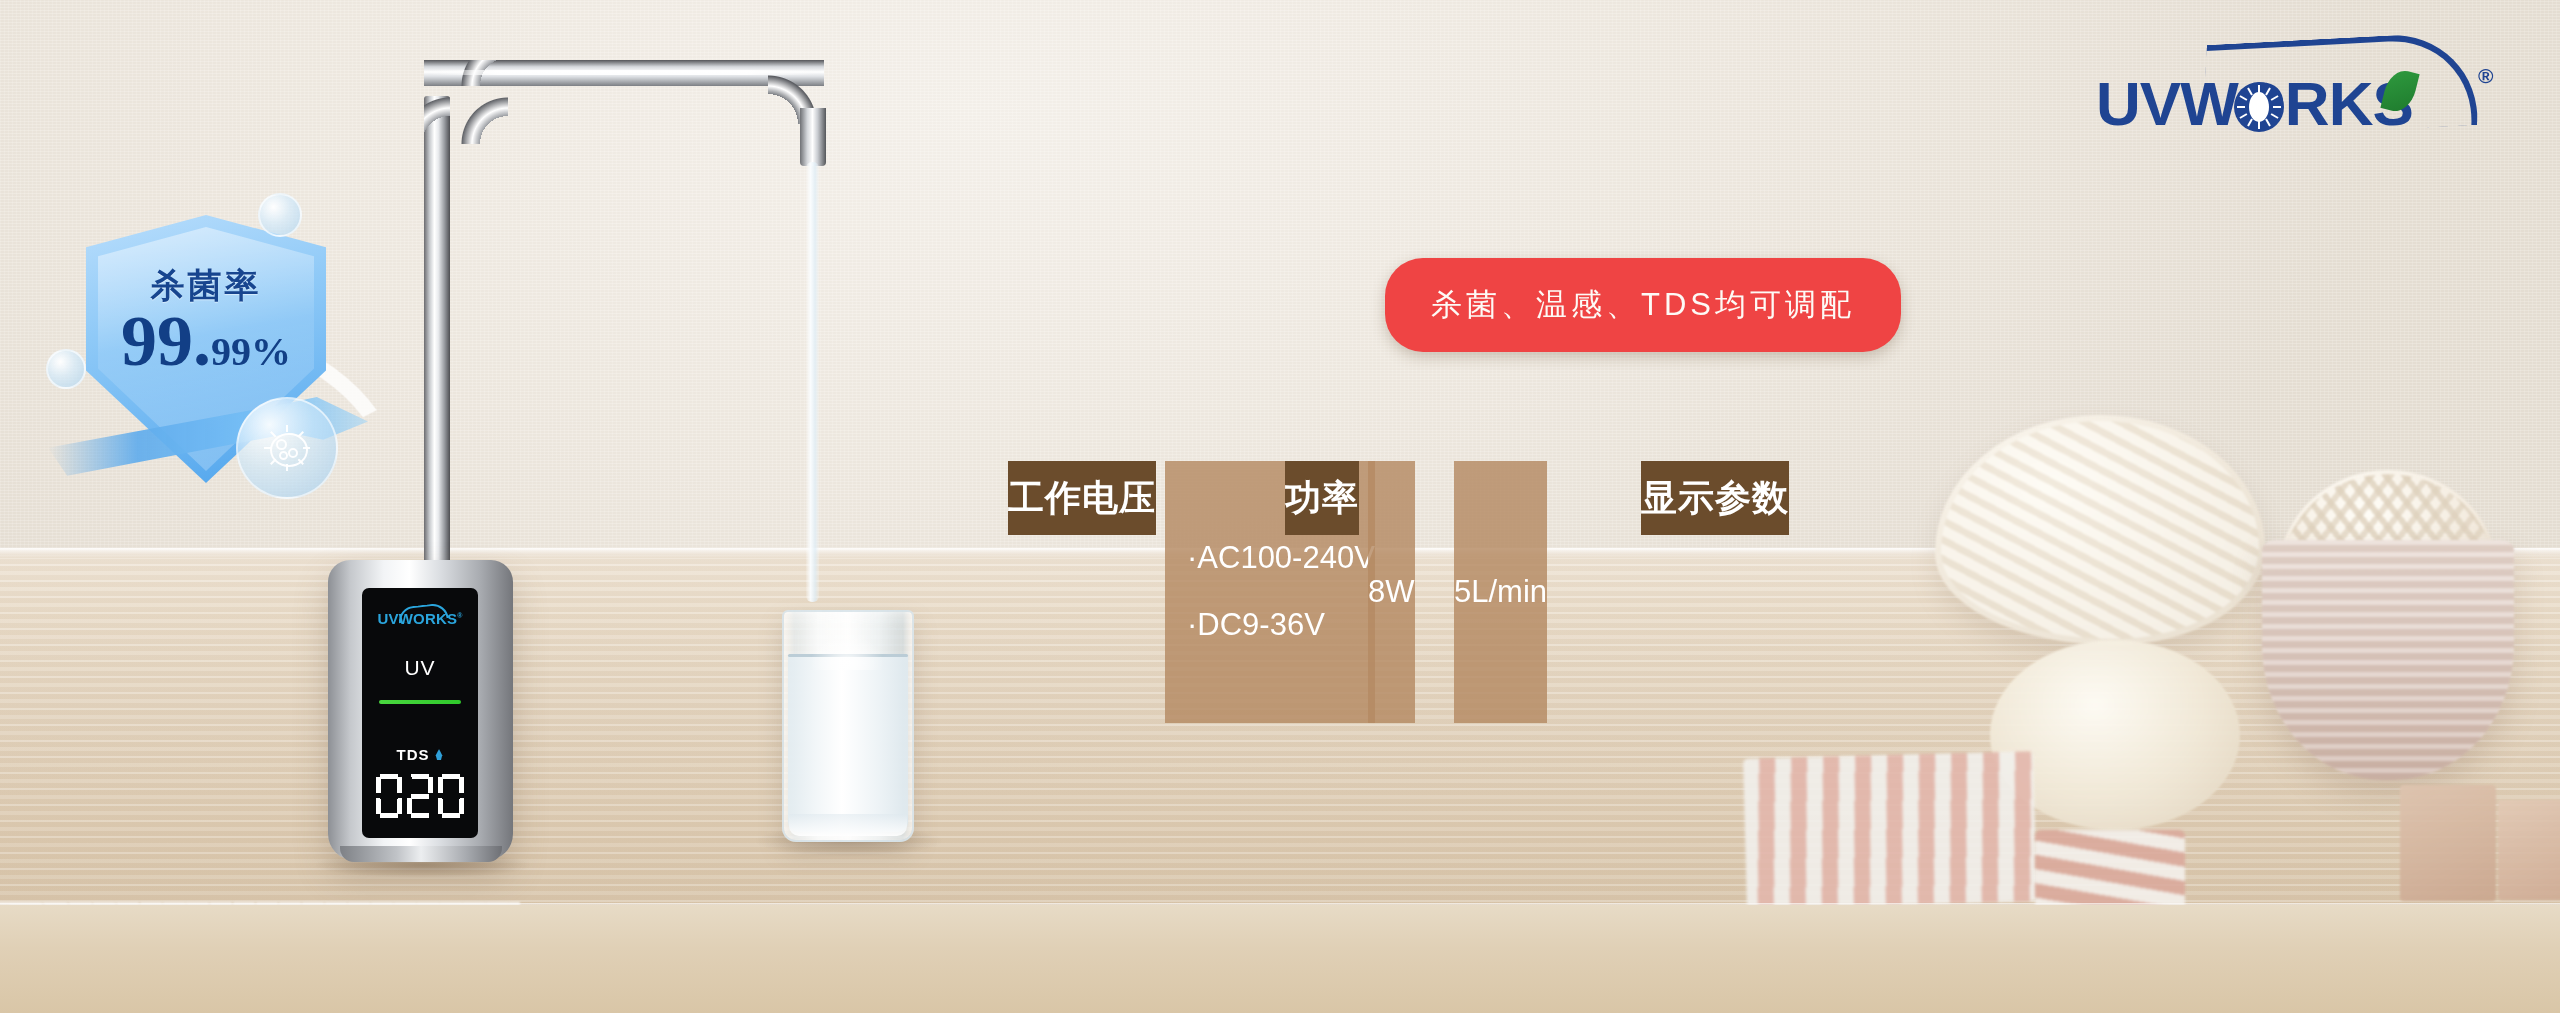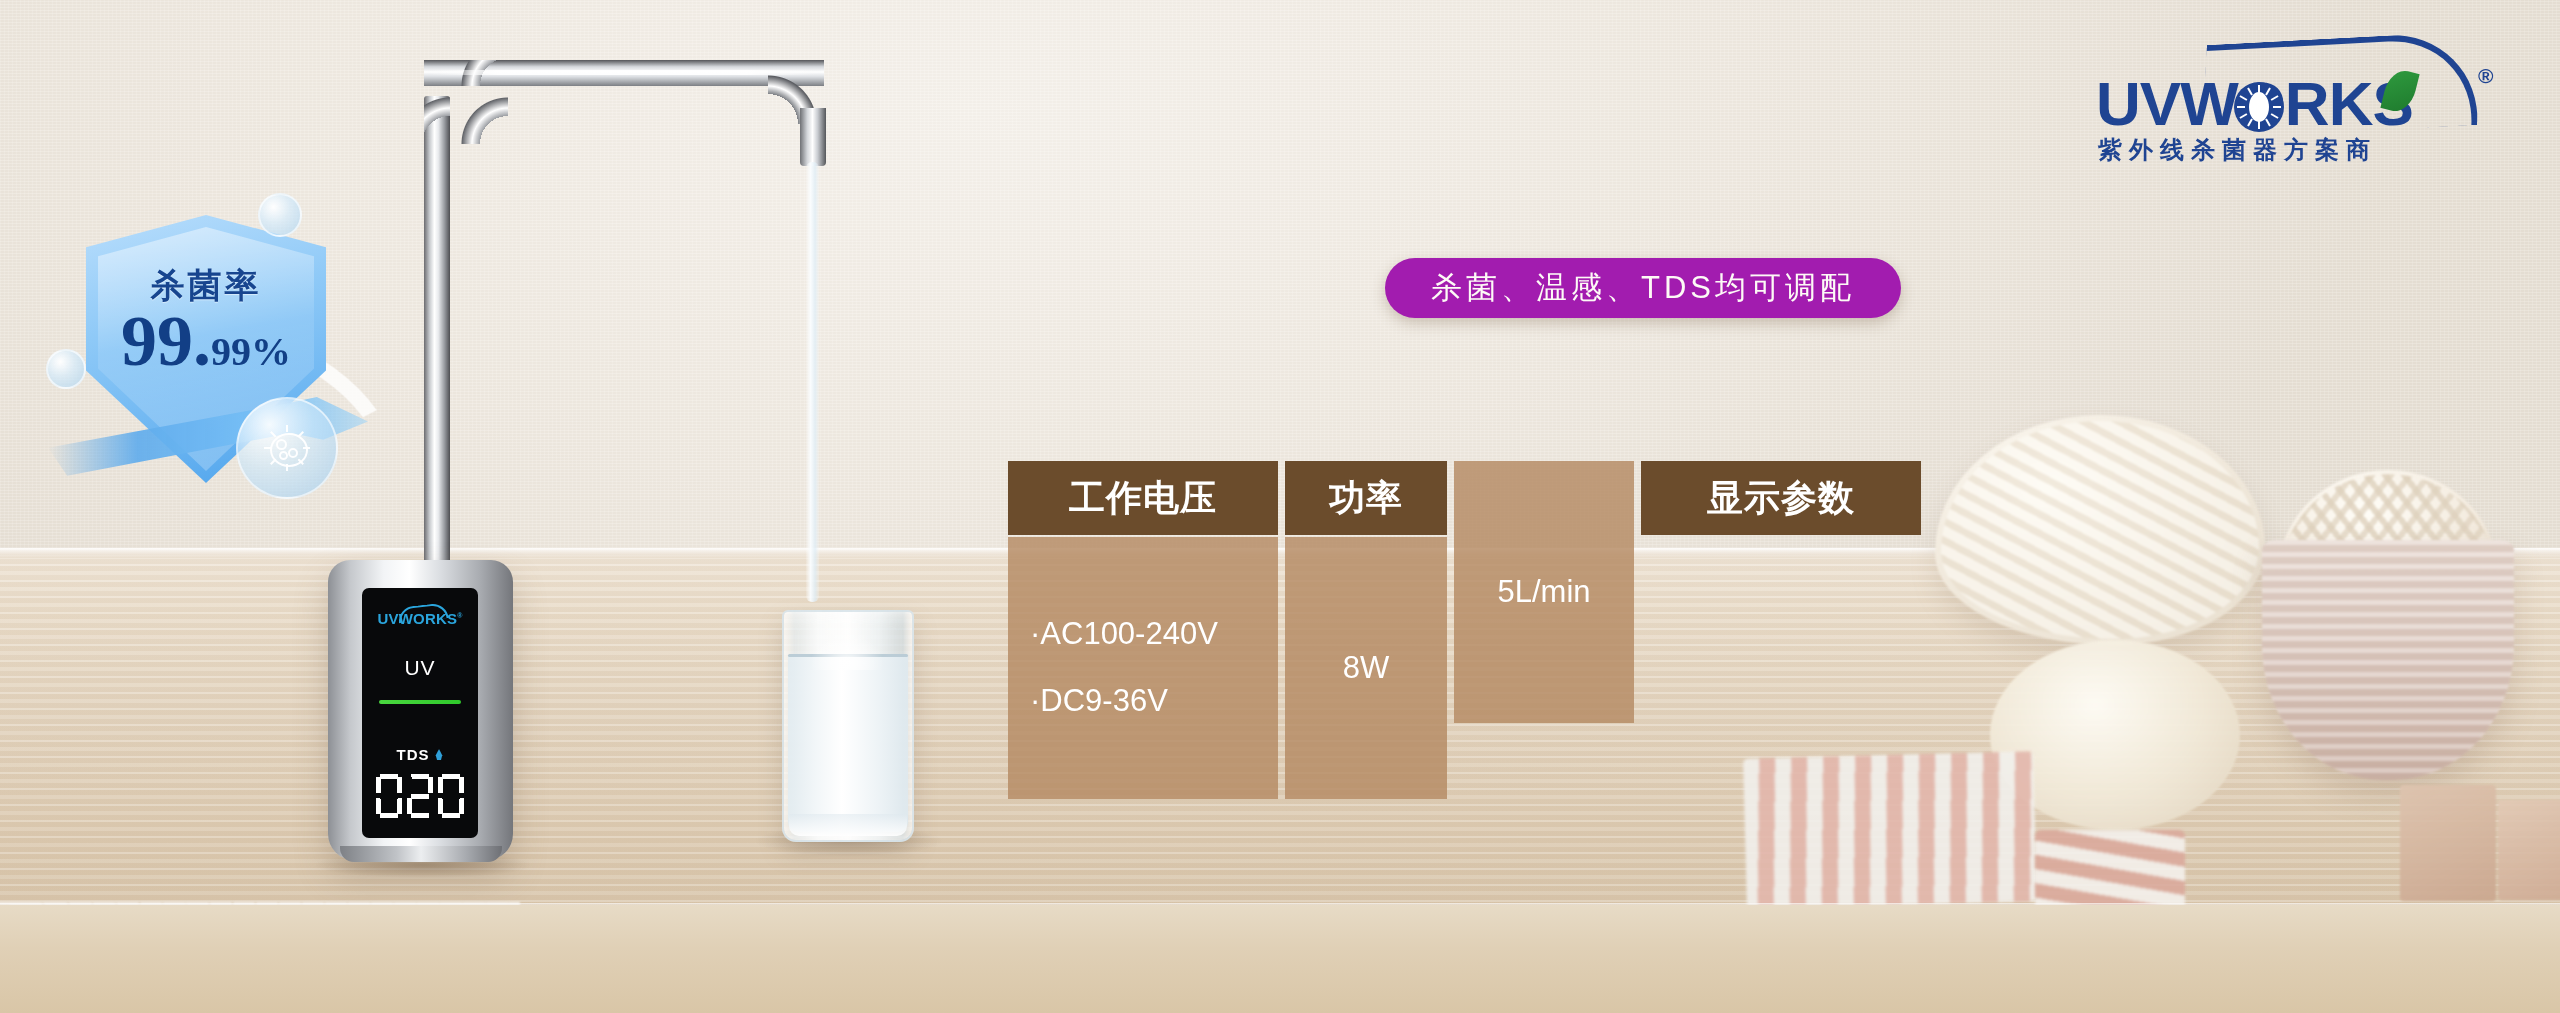--- a/index.html
+++ b/index.html
@@ -347,22 +347,22 @@
 
   
   .headline{
     position:absolute;left:1367px;top:126px;width:640px;
     font-family:"Liberation Serif","DejaVu Serif",serif;
     font-size:74px;font-weight:bold;color:#7d5a32;letter-spacing:10px;
     white-space:nowrap;
   }
   .pill{
     position:absolute;left:1385px;top:258px;
-    padding:9px 46px;border-radius:38px;
-    background:#a21caf;
+    padding:26px 46px;border-radius:38px;
+    background:#ef4444;
     color:#fdfaf6;font-size:31px;letter-spacing:4px;
     font-family:"Liberation Sans","DejaVu Sans",sans-serif;
     box-shadow:0 5px 14px rgba(90,64,36,.25);
     white-space:nowrap;
   }
 
   
   .logo{position:absolute;left:2086px;top:30px;width:420px;height:135px;}
   .logo-word{
     position:absolute;left:10px;top:38px;
@@ -399,21 +399,21 @@
     position:absolute;left:12px;top:104px;width:400px;
     font-size:24px;color:#1f4492;letter-spacing:7px;font-weight:bold;
     font-family:"Liberation Sans","DejaVu Sans",sans-serif;
   }
 
   
   .spec{
     position:absolute;left:1008px;top:461px;
     display:flex;gap:7px;align-items:flex-start;
   }
-  .col{display:flex;flex-direction:column;gap:2px;}
+  .col{display:flex;flex-direction:row;gap:9px;}
   .c1{width:270px;}
   .c2{width:162px;}
   .c3{width:180px;}
   .c4{width:280px;border-radius:8px;}
   .c5{width:375px;}
   .hd{
     height:74px;background:#6b4c2c;
     display:flex;align-items:center;justify-content:center;
     color:#fff;font-size:36px;font-weight:bold;letter-spacing:1px;
     font-family:"Liberation Sans","DejaVu Sans",sans-serif;
@@ -568,21 +568,20 @@
         <span class="ray" style="transform:rotate(150deg)"></span>
       <span class="ray" style="transform:rotate(180deg)"></span>
         <span class="ray" style="transform:rotate(210deg)"></span>
       <span class="ray" style="transform:rotate(240deg)"></span>
         <span class="ray" style="transform:rotate(270deg)"></span>
       <span class="ray" style="transform:rotate(300deg)"></span>
         <span class="ray" style="transform:rotate(330deg)"></span>
     </div>
     <div class="logo-leaf"></div>
     <div class="logo-r">®</div>
-    <div class="logo-sub">紫外线杀菌器方案商</div>
   </div>
 
   <div class="spec">
 
     <div class="col c1">
       <div class="hd">工作电压</div>
       <div class="bd left">
         <span class="ln sp">·AC100-240V</span>
         <span class="ln sp">·DC9-36V</span>
       </div>

